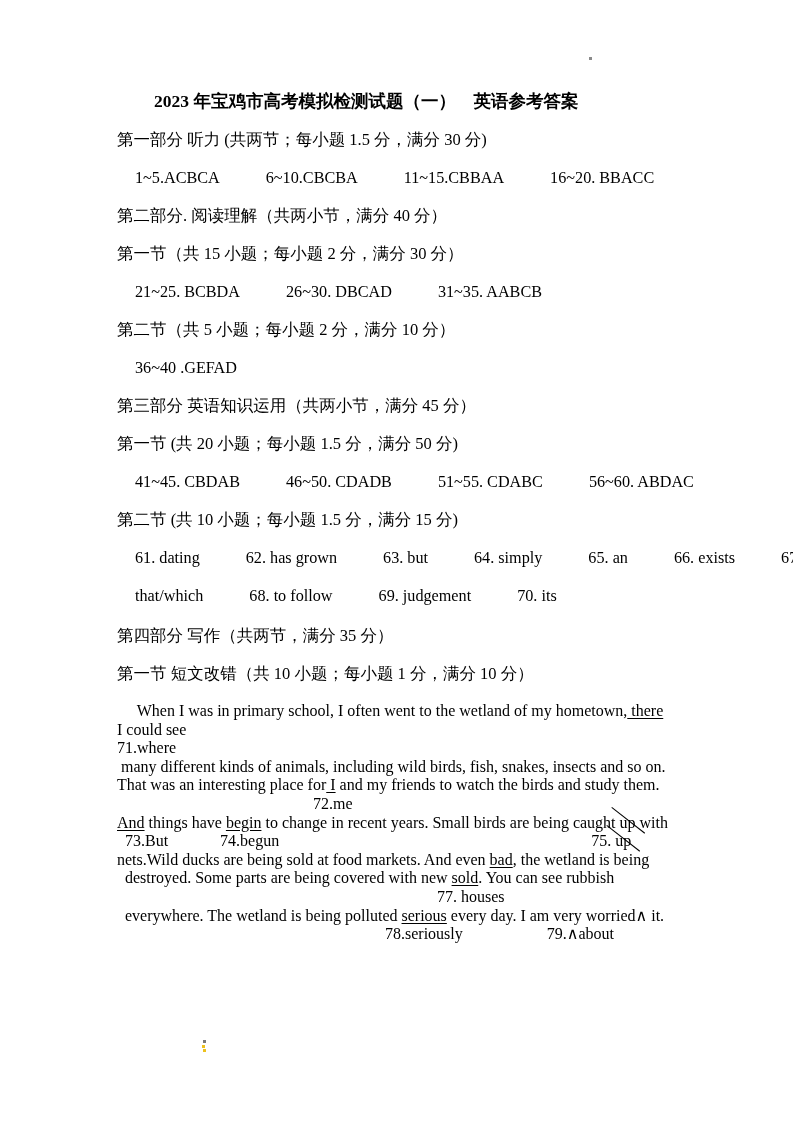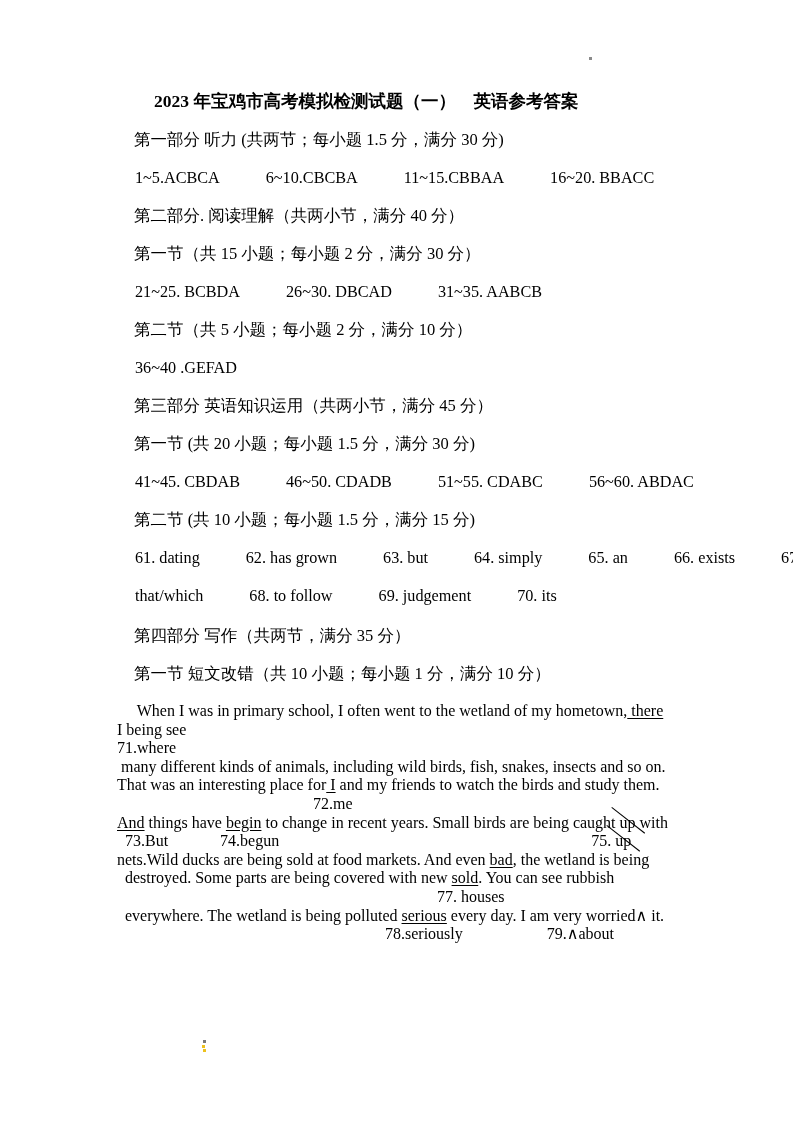--- a/index.html
+++ b/index.html
@@ -10,21 +10,21 @@
   }
   .page{
     position:relative;width:793px;height:1122px;box-sizing:border-box;
     padding:88px 40px 0 117px;background:#fff;
   }
   .title{
     font-size:17.5px;font-weight:bold;line-height:26px;
     margin:0 0 16px 0;padding-left:37px;white-space:pre;
   }
   .hline{
-    font-size:16.5px;line-height:20px;margin-bottom:18px;white-space:pre;margin-left:17px;
+    font-size:16.5px;line-height:20px;margin-bottom:18px;white-space:pre;
   }
   .aline{
     font-size:16.2px;line-height:20px;margin-bottom:18px;white-space:pre;
   }
   .aline .grp{margin-right:28px;margin-left:18px;}
   .aline .grp:last-child{margin-right:0;}
   .mt-sm{margin-top:10px;}
   .mt-lg{margin-top:20px;}
   .passage{margin-top:8px;font-size:16px;}
   .pline{white-space:pre;line-height:18.6px;height:18.6px;overflow:visible;}
@@ -53,32 +53,32 @@
 
   <div id="sections">
       <div class="hline">第一部分 听力 (共两节；每小题 1.5 分，满分 30 分)</div>
       <div class="aline"><span class="grp">1~5.ACBCA</span><span class="grp">6~10.CBCBA</span><span class="grp">11~15.CBBAA</span><span class="grp">16~20. BBACC</span></div>
       <div class="hline">第二部分. 阅读理解（共两小节，满分 40 分）</div>
       <div class="hline">第一节（共 15 小题；每小题 2 分，满分 30 分）</div>
       <div class="aline"><span class="grp">21~25. BCBDA</span><span class="grp">26~30. DBCAD</span><span class="grp">31~35. AABCB</span></div>
       <div class="hline">第二节（共 5 小题；每小题 2 分，满分 10 分）</div>
       <div class="aline"><span class="grp">36~40 .GEFAD</span></div>
       <div class="hline">第三部分 英语知识运用（共两小节，满分 45 分）</div>
-      <div class="hline">第一节 (共 20 小题；每小题 1.5 分，满分 30 分)</div>
+      <div class="hline">第一节 (共 20 小题；每小题 1.5 分，满分 50 分)</div>
       <div class="aline"><span class="grp">41~45. CBDAB</span><span class="grp">46~50. CDADB</span><span class="grp">51~55. CDABC</span><span class="grp">56~60. ABDAC</span></div>
       <div class="hline mt-sm">第二节 (共 10 小题；每小题 1.5 分，满分 15 分)</div>
       <div class="aline"><span class="grp">61. dating</span><span class="grp">62. has grown</span><span class="grp">63. but</span><span class="grp">64. simply</span><span class="grp">65. an</span><span class="grp">66. exists</span><span class="grp">67.</span></div>
       <div class="aline"><span class="grp">that/which</span><span class="grp">68. to follow</span><span class="grp">69. judgement</span><span class="grp">70. its</span></div>
       <div class="hline mt-lg">第四部分 写作（共两节，满分 35 分）</div>
       <div class="hline">第一节 短文改错（共 10 小题；每小题 1 分，满分 10 分）</div>
     </div>
 
   <div id="passage" class="passage">
       <div class="pline"><span>     When I was in primary school, I often went to the wetland of my hometown,</span><span class="u"> there</span></div>
-      <div class="pline"><span>I being see</span></div>
+      <div class="pline"><span>I could see</span></div>
       <div class="pline"><span>71.where</span></div>
       <div class="pline"><span> many different kinds of animals, including wild birds, fish, snakes, insects and so on.</span></div>
       <div class="pline"><span>That was an interesting place for</span><span class="u"> I</span><span> and my friends to watch the birds and study them.</span></div>
       <div class="pline"><span>                                                 72.me</span></div>
       <div class="pline"><span class="u">And</span><span> things have </span><span class="u">begin</span><span> to change in recent years. Small birds are being caught </span><span class="st">up</span><span> with</span></div>
       <div class="pline"><span>  73.But             74.begun                                                                              75. </span><span class="st">up</span></div>
       <div class="pline"><span>nets.Wild ducks are being sold at food markets. And even </span><span class="u">bad</span><span>, the wetland is being</span></div>
       <div class="pline"><span>  destroyed. Some parts are being covered with new </span><span class="u">sold</span><span>. You can see rubbish</span></div>
       <div class="pline"><span>                                                                                77. houses</span></div>
       <div class="pline"><span>  everywhere. The wetland is being polluted </span><span class="u">serious</span><span> every day. I am very worried∧ it.</span></div>

